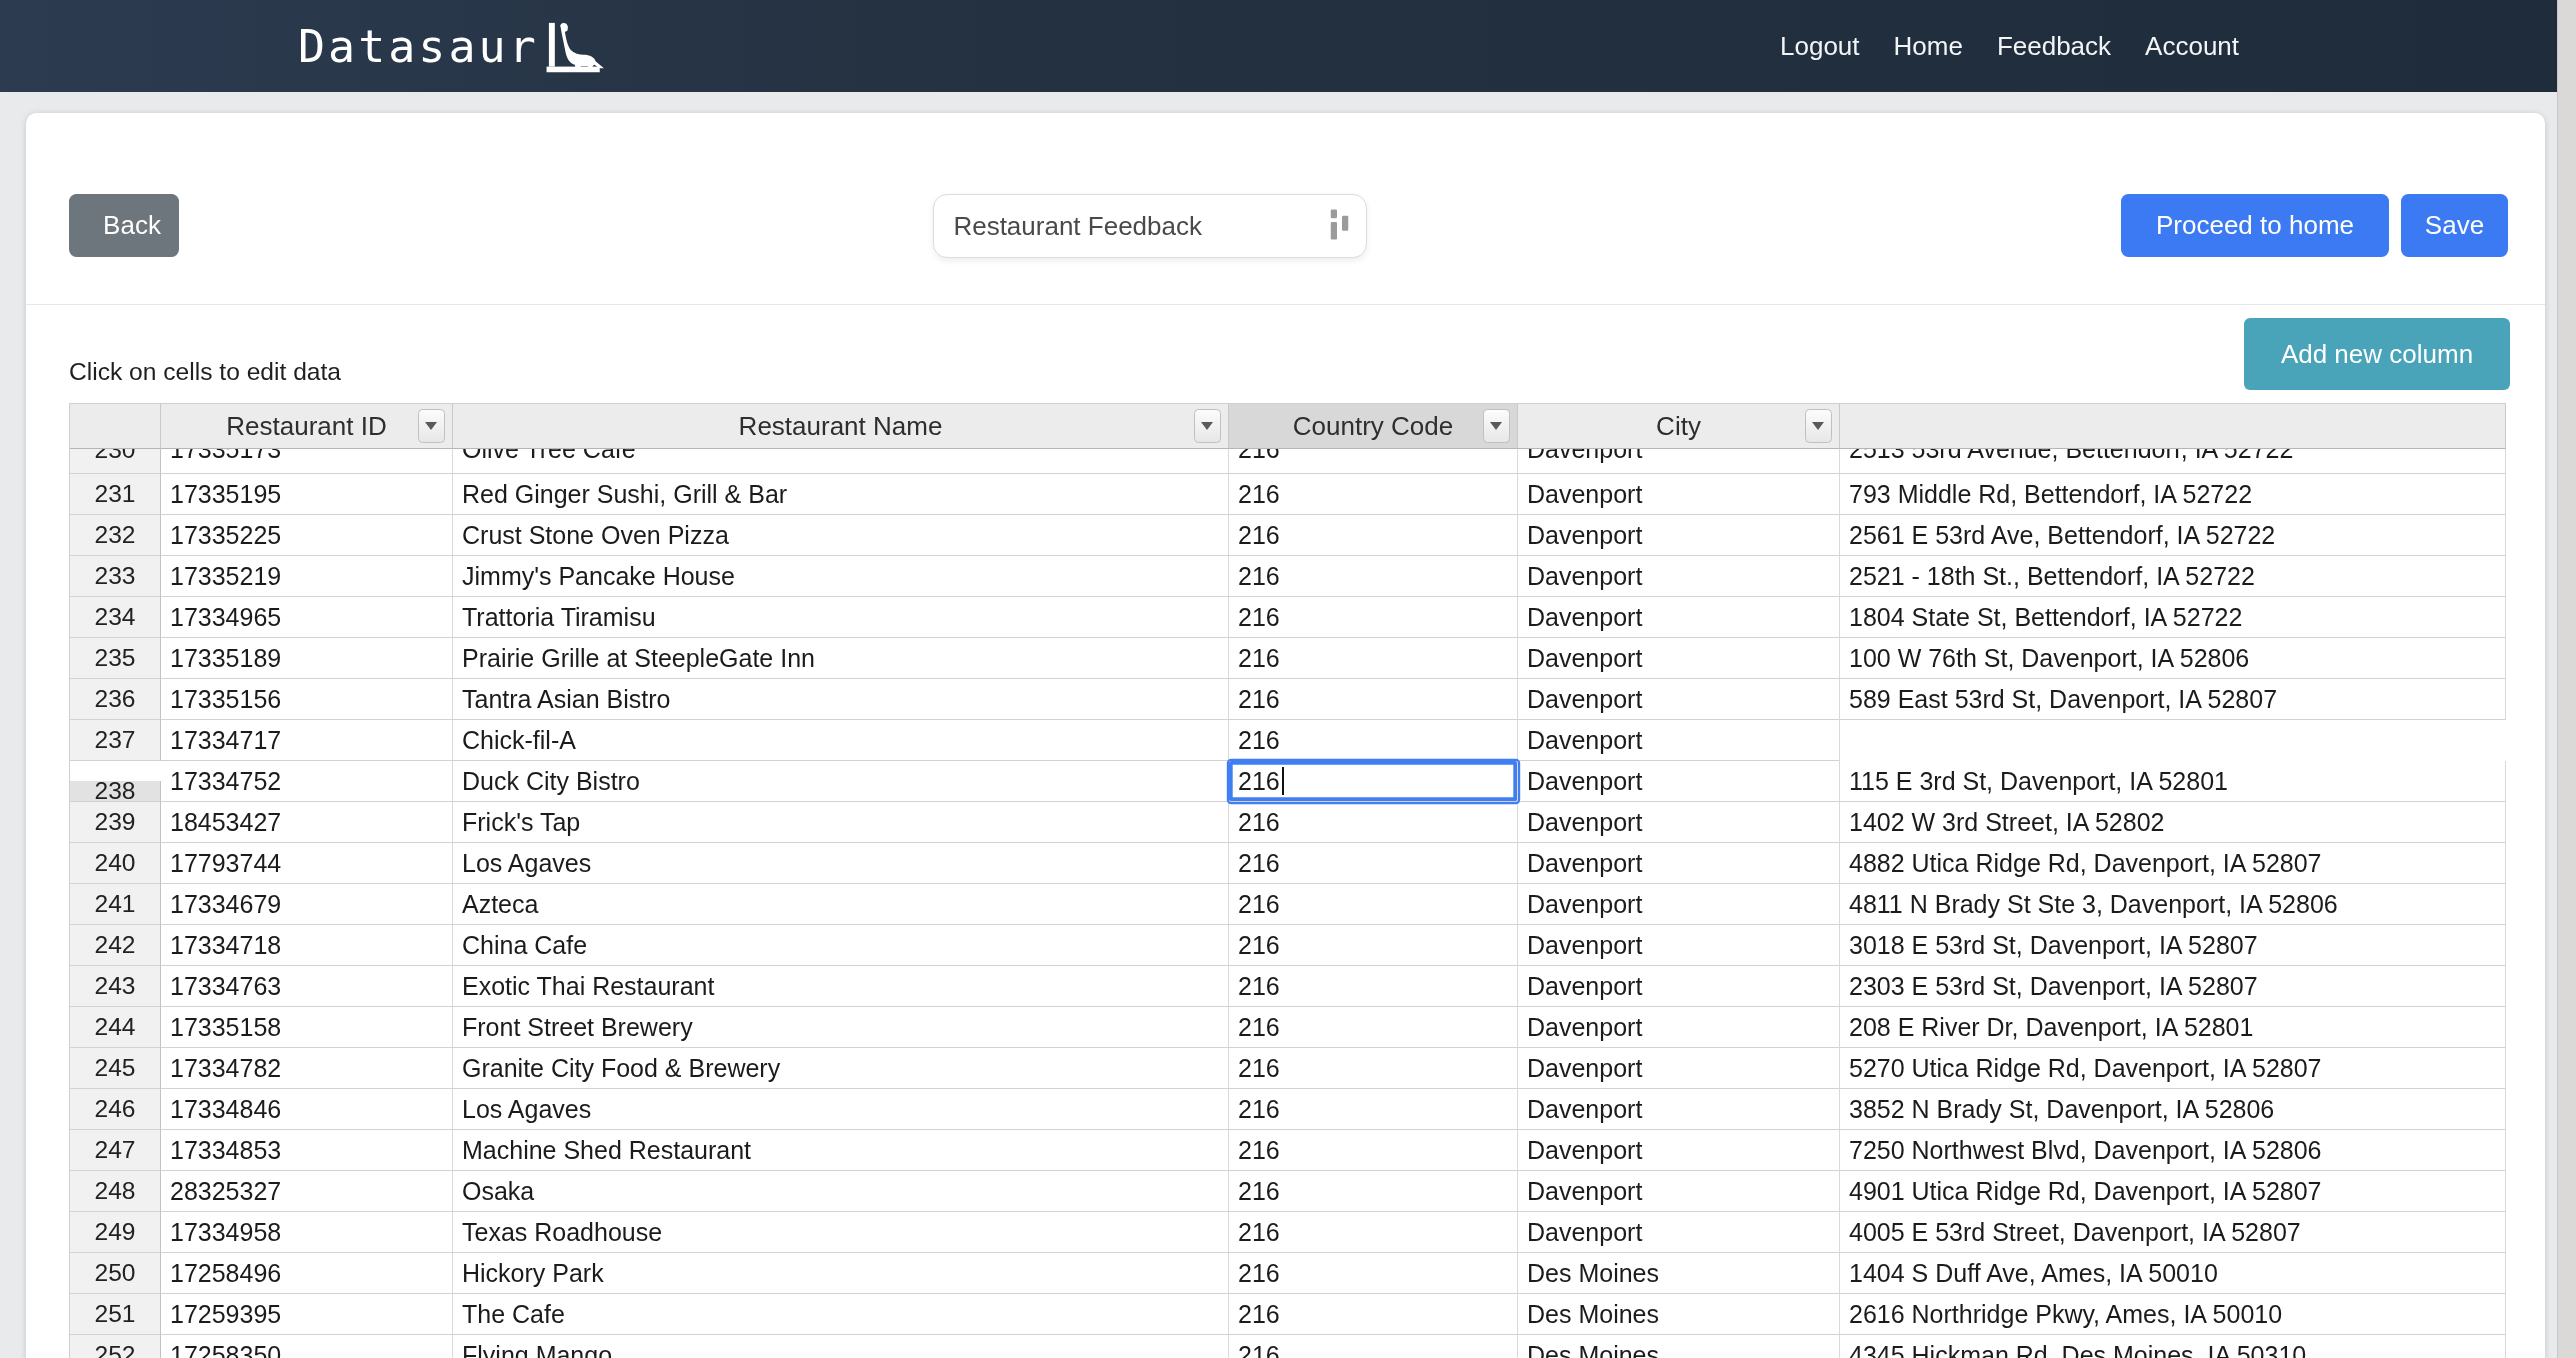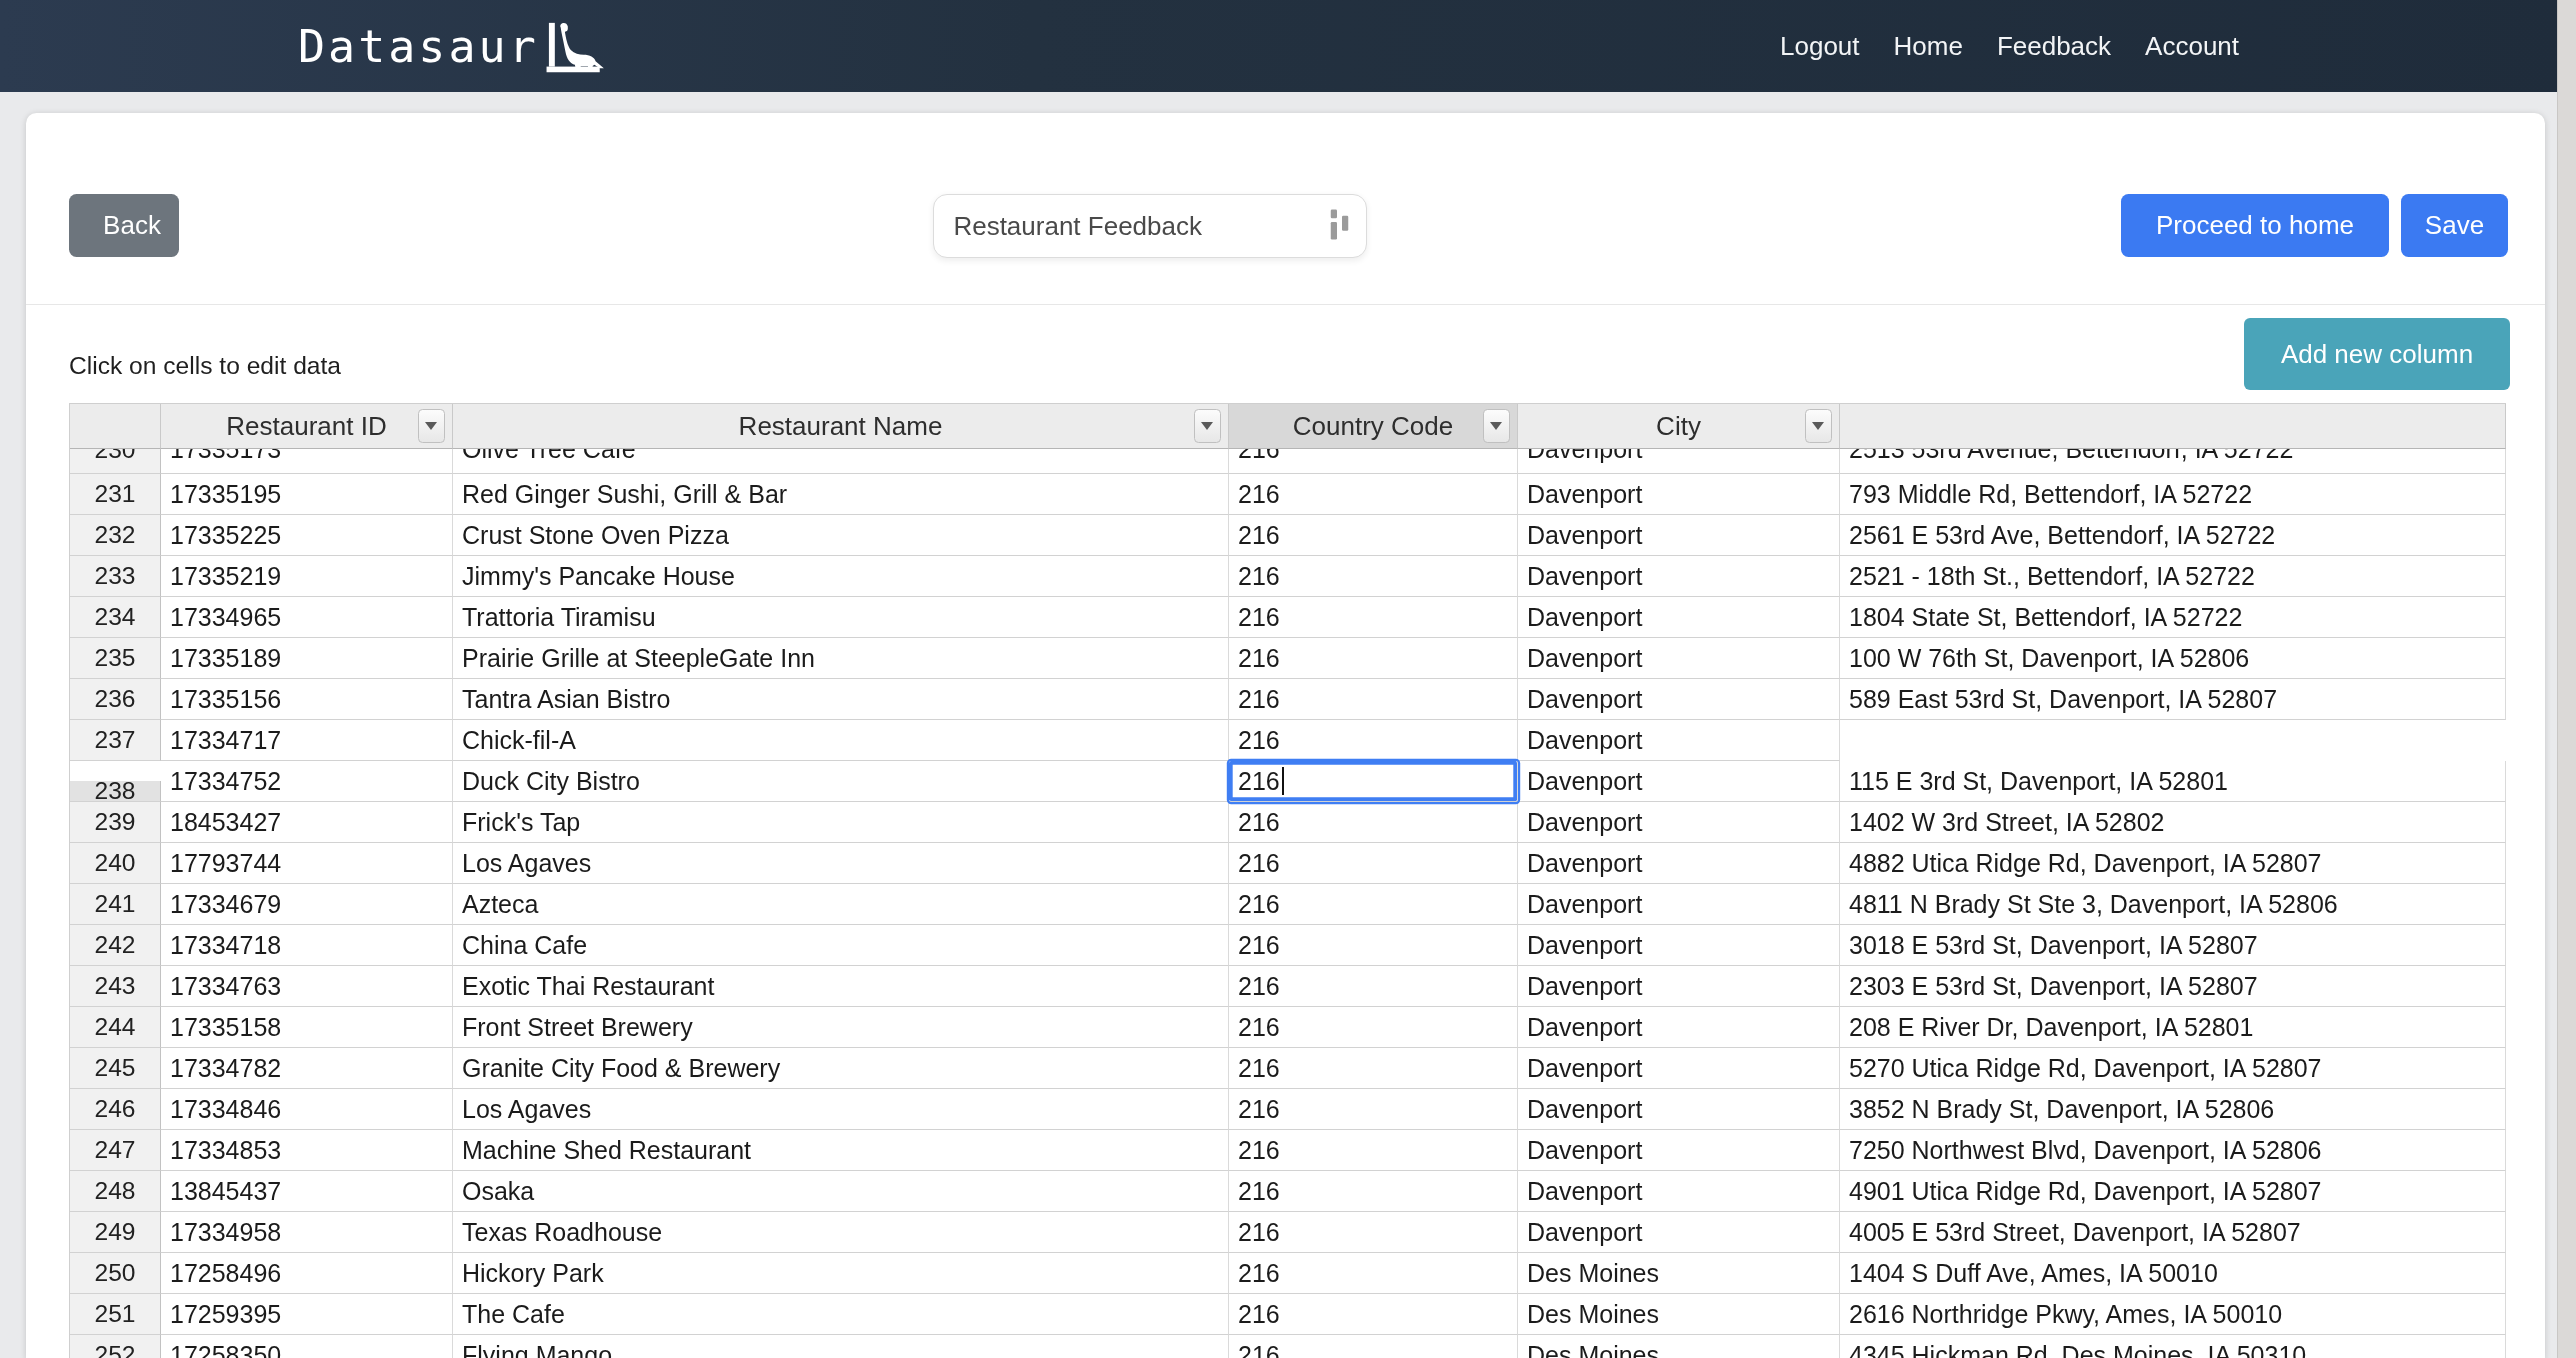--- a/index.html
+++ b/index.html
@@ -57,21 +57,21 @@
   .title-wrap { position: absolute; left: 907px; top: 81px; width: 434px; height: 64px; }
   .title-wrap input {
     width: 100%; height: 100%; border: 1.5px solid #dcdcdc; border-radius: 14px;
     background: #fff; font-family: inherit; font-size: 26px; color: #4a4a4a;
     padding: 0 52px 0 19.4px; outline: none;
     box-shadow: 0 2.2px 6px rgba(0,0,0,.07);
   }
   .title-icon { position: absolute; right: 15px; top: 50%; transform: translateY(-50%); cursor: pointer; }
 
   .divider { position: absolute; left: 0; right: 0; top: 191px; height: 0.7px; background: #e7e7e7; }
-  .hint { position: absolute; left: 43px; top: 239px; font-size: 24.6px; color: #1f1f1f; }
+  .hint { position: absolute; left: 43px; top: 245px; font-size: 24.6px; color: #1f1f1f; }
 
   
   .grid {
     position: absolute; left: 43px; top: 290px; width: 2437px; height: 955px;
     overflow: hidden; border-top: 0.7px solid #cfcfcf; border-left: 0.7px solid #cfcfcf;
     background: #fff;
   }
   .th, .tr { display: grid; grid-template-columns: 91px 292px 776px 289px 322px 1fr; }
   .th { height: 45px; }
   .th > div {
@@ -549,21 +549,21 @@
           </div>
     <div>
             <span class="ct">7250 Northwest Blvd, Davenport, IA 52806</span>
           </div>
   </div>
         <div class="tr">
     <div>
             <span class="ct">248</span>
           </div>
     <div>
-            <span class="ct">13845437</span>
+            <span class="ct">28325327</span>
           </div>
     <div>
             <span class="ct">Osaka</span>
           </div>
     <div>
             <span class="ct">216</span>
           </div>
     <div>
             <span class="ct">Davenport</span>
           </div>

